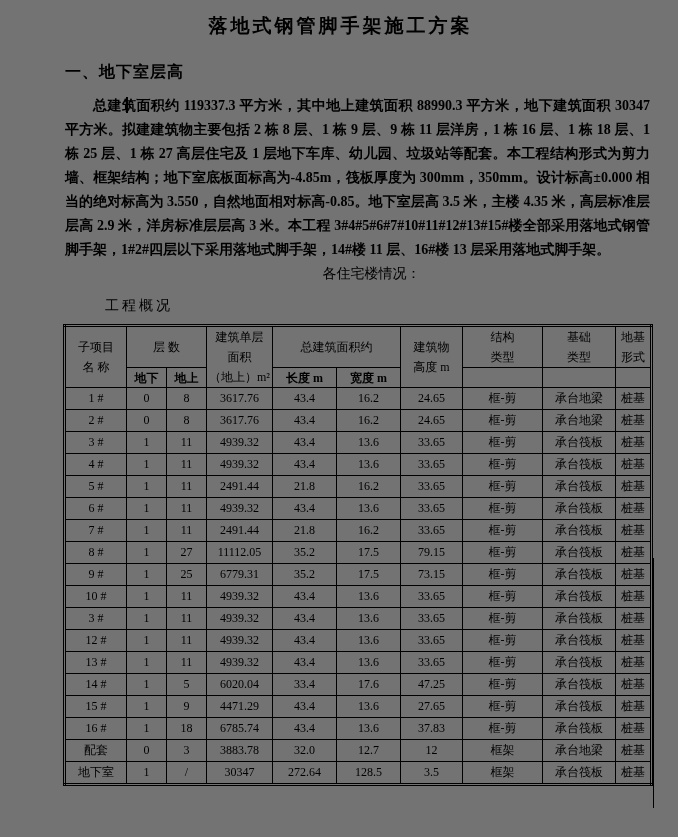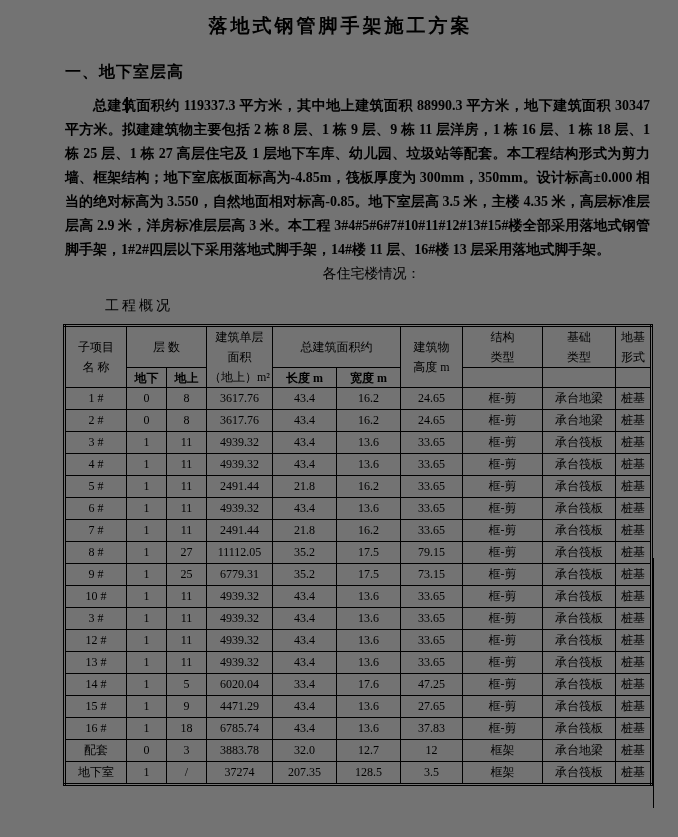--- a/index.html
+++ b/index.html
@@ -349,22 +349,22 @@
           <td>12.7</td>
           <td>12</td>
           <td>框架</td>
           <td>承台地梁</td>
           <td>桩基</td>
         </tr>
         <tr>
           <td>地下室</td>
           <td>1</td>
           <td>/</td>
-          <td>37274</td>
-          <td>207.35</td>
+          <td>30347</td>
+          <td>272.64</td>
           <td>128.5</td>
           <td>3.5</td>
           <td>框架</td>
           <td>承台筏板</td>
           <td>桩基</td>
         </tr>
       </tbody>
   </table>
 
   <div class="border-artifact"></div>

